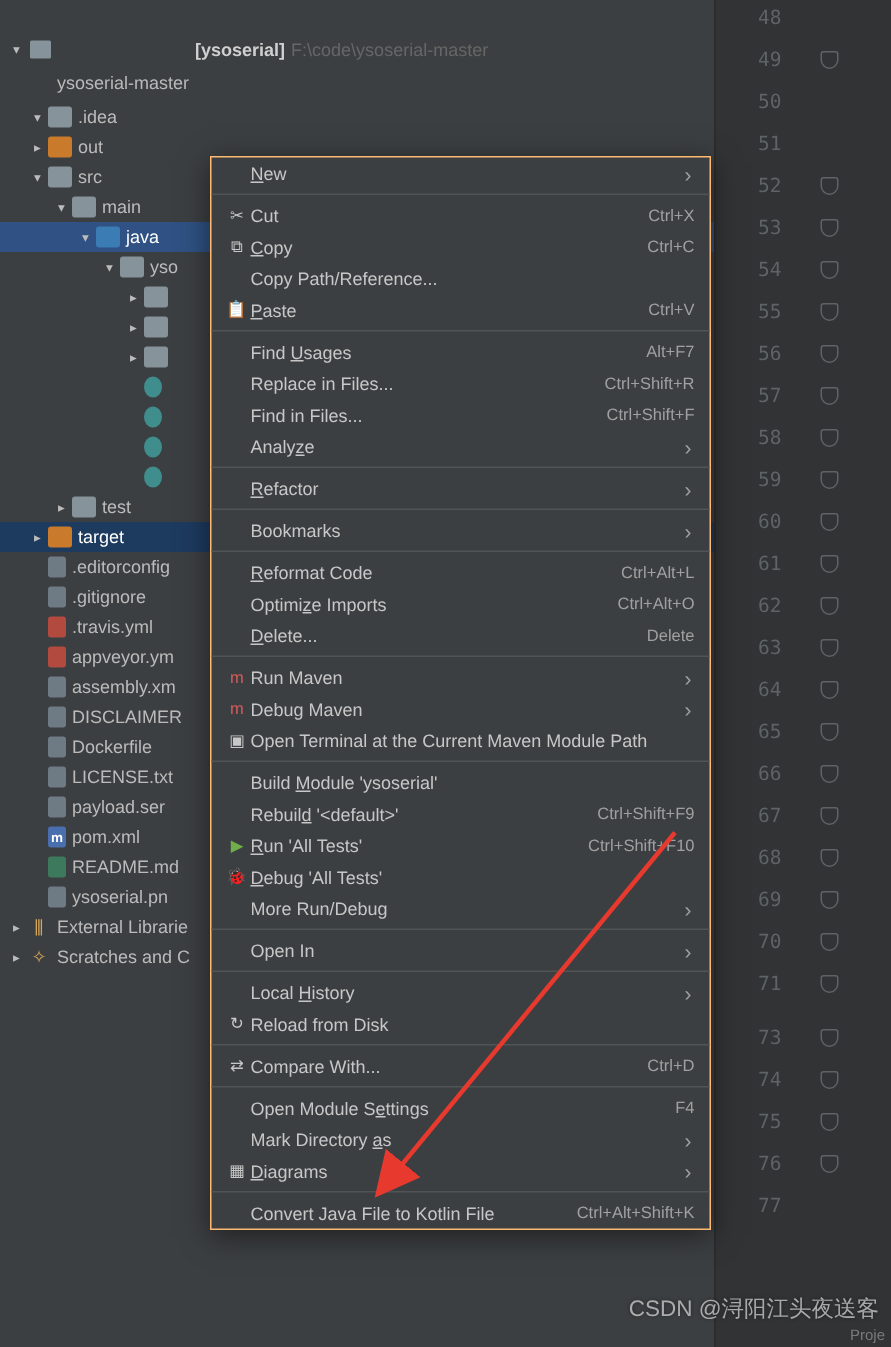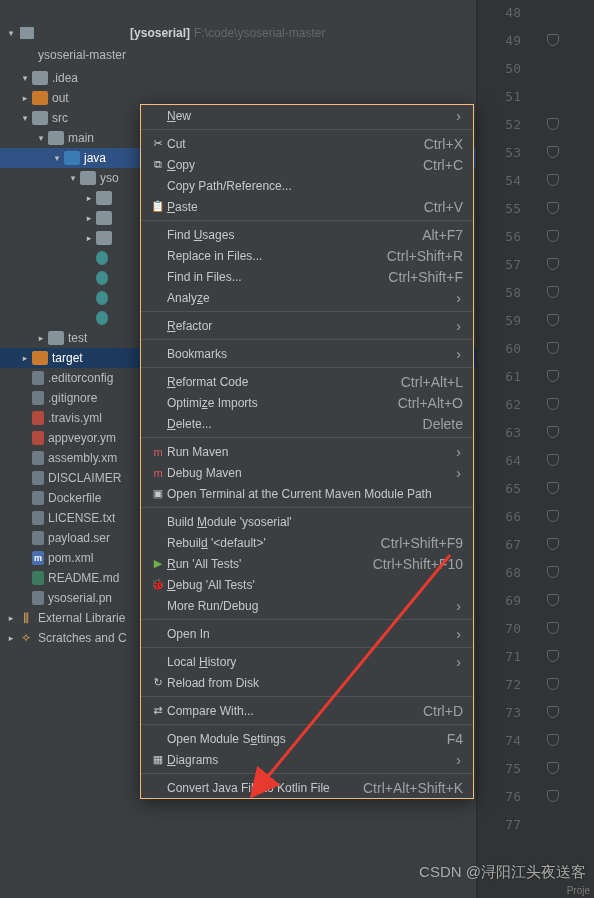--- a/index.html
+++ b/index.html
@@ -40,21 +40,21 @@
 .gutter-row { display: flex; align-items: center; height: 20px; padding-left: 14px; }
 .lineno { color: #5e6366; font-family: Consolas, monospace; font-size: 13px; width: 30px; text-align: right; }
 .marker { width: 12px; height: 12px; border: 1px solid #5e6366; border-radius: 2px 2px 6px 6px; margin-left: 26px; }
 
 
 .context-menu { position: absolute; left: 140px; top: 104px; width: 334px; background: #3c3f41; border: 1px solid #fdba74; box-shadow: 0 4px 18px rgba(0,0,0,.5); z-index: 50; }
 .menu-item { display: flex; align-items: center; height: 21px; padding: 0 10px 0 8px; color: #c7c7c7; position: relative; }
 .menu-icon { width: 18px; display: inline-flex; justify-content: center; font-size: 11px; }
 .menu-label { flex: 1; }
 .menu-label u { text-decoration: underline; }
-.menu-shortcut { color: #a0a0a0; font-size: 14px; }
+.menu-shortcut { color: #a0a0a0; font-size: 11px; }
 .menu-sub { color: #a0a0a0; font-size: 10px; padding-right: 2px; }
 .menu-sub::before { content: "›"; font-size: 14px; }
 .menu-sep { height: 1px; background: #515455; margin: 3px 0; }
 
 .arrow-annot { position: absolute; left: 150px; top: 555px; z-index: 100; pointer-events: none; }
 .arrow-annot svg { overflow: visible; }
 
 .watermark { position: absolute; right: 8px; bottom: 16px; color: #d0d0d0; font-size: 15px; opacity: .75; z-index: 200; text-shadow: 0 0 3px rgba(0,0,0,.6); }
 .corner-text { position: absolute; right: 4px; bottom: 2px; color: #7a7a7a; font-size: 10px; }
 </style>
@@ -357,24 +357,20 @@
       <div class="gutter-row">
         <span class="lineno">70</span>
         <span class="marker"></span>
       </div>
       <div style="height: 8px;"></div>
       <div class="gutter-row">
         <span class="lineno">71</span>
         <span class="marker"></span>
       </div>
       <div style="height: 8px;"></div>
-      <div class="gutter-row">
-        <span class="lineno">72</span>
-        <span class="marker"></span>
-      </div>
       <div style="height: 8px;"></div>
       <div class="gutter-row">
         <span class="lineno">73</span>
         <span class="marker"></span>
       </div>
       <div style="height: 8px;"></div>
       <div class="gutter-row">
         <span class="lineno">74</span>
         <span class="marker"></span>
       </div>
@@ -530,20 +526,25 @@
   <div class="menu-item">
       <span class="menu-icon">⇄</span>
       <span class="menu-label">Compare With...</span>
       <span class="menu-shortcut">Ctrl+D</span>
     </div>
   <div class="menu-sep"></div>
   <div class="menu-item">
       <span class="menu-icon"></span>
       <span class="menu-label">Open Module S<u>e</u>ttings</span>
       <span class="menu-shortcut">F4</span>
+    </div>
+  <div class="menu-item">
+      <span class="menu-icon"></span>
+      <span class="menu-label">Mark Directory <u>a</u>s</span>
+      <span class="menu-sub"></span>
     </div>
   <div class="menu-item">
       <span class="menu-icon">▦</span>
       <span class="menu-label"><u>D</u>iagrams</span>
       <span class="menu-sub"></span>
     </div>
   <div class="menu-sep"></div>
   <div class="menu-item">
       <span class="menu-icon"></span>
       <span class="menu-label">Convert Java File to Kotlin File</span>

